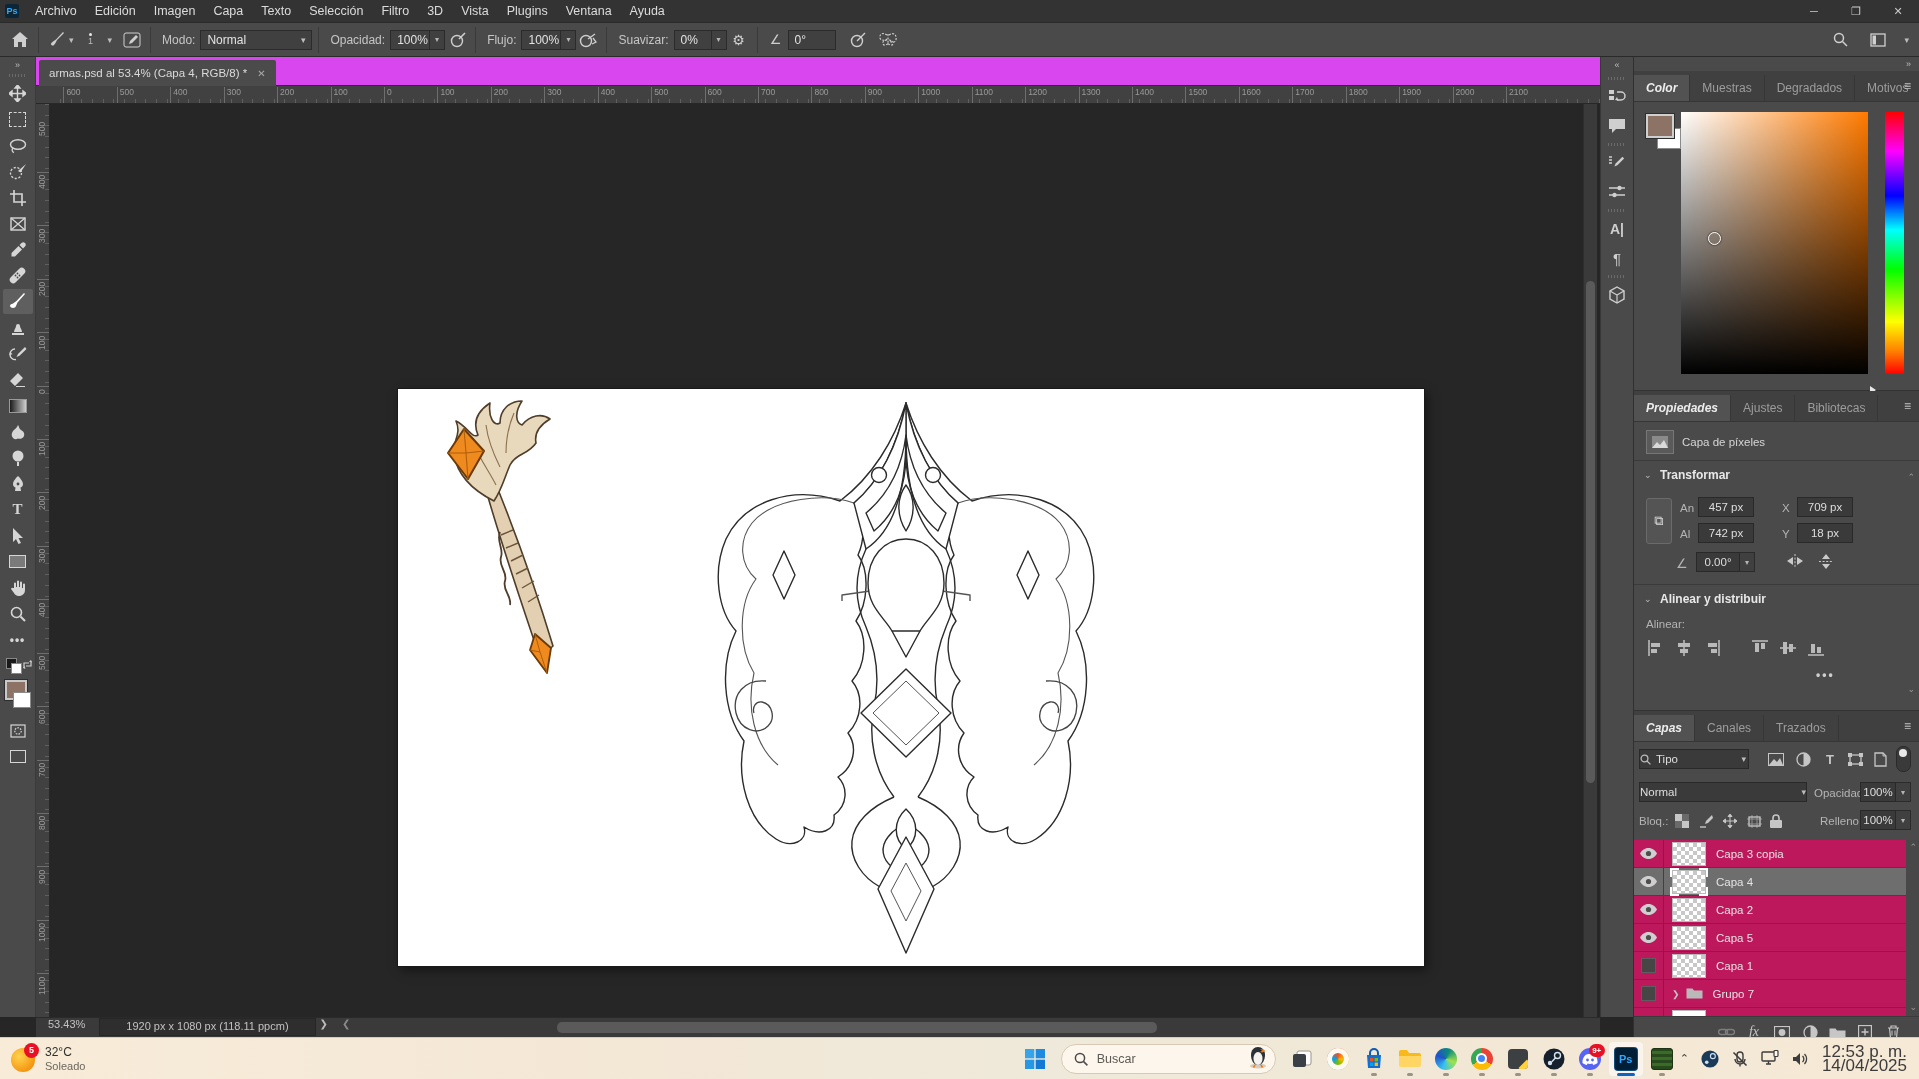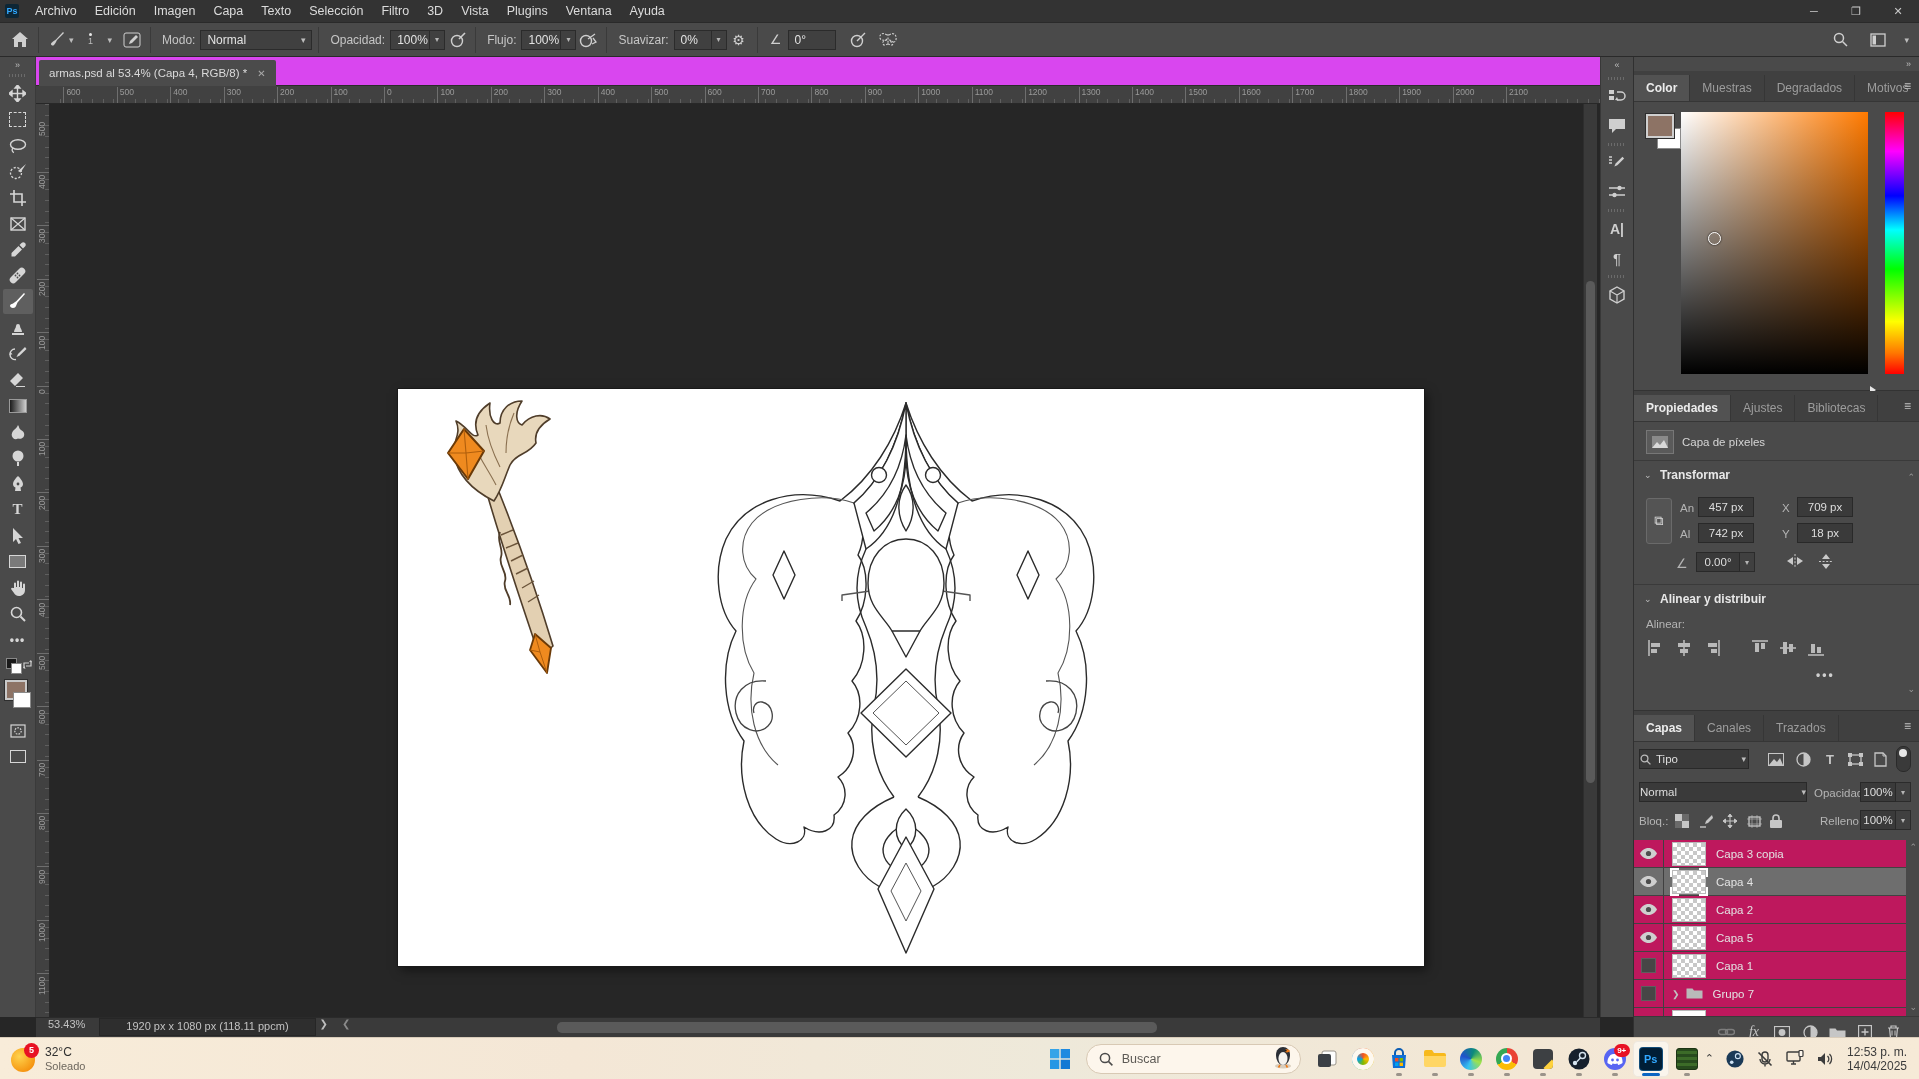--- a/index.html
+++ b/index.html
@@ -56,21 +56,21 @@
     display:flex;box-sizing:border-box;font-size:11px;color:#c2c2c2;}
   #status-info{background:#2e2e2e;border:1px solid #262626;height:16px;line-height:15px;padding:0 26px;margin-left:14px;}
   #hscroll-thumb{position:absolute;left:521px;top:4px;width:600px;height:11px;background:#5a5a5a;border-radius:5px;}
   
   #iconstrip{left:1600px;top:57px;width:33px;height:960px;background:#4a4a4a;border-left:1px solid #383838;box-sizing:border-box;}
   .strip-icon{width:28px;height:26px;margin:3px auto;display:flex;align-items:center;justify-content:center;color:#cfcfcf;}
   
   #rightpanel{left:1633px;top:57px;width:286px;height:980px;background:#4a4a4a;border-left:1px solid #303030;box-sizing:border-box;}
   .ptabs{display:flex;align-items:flex-end;height:30px;background:#404040;border-bottom:1px solid #363636;position:relative;}
   .ptab{padding:0 12px;height:26px;line-height:26px;font-size:12px;color:#9d9d9d;background:#404040;border-right:1px solid #363636;}
-  .ptab.active{background:#525252;color:#ececec;font-weight:bold;}
+  .ptab.active{background:#525252;color:#ececec;font-weight:bold;font-style:italic;}
   .burger{position:absolute;right:8px;top:8px;color:#c2c2c2;font-size:12px;letter-spacing:0;}
   .field{background:#3a3a3a;border:1px solid #292929;height:20px;display:flex;align-items:center;justify-content:center;
     color:#dedede;font-size:11.5px;box-sizing:border-box;}
   .lab{color:#b4b4b4;font-size:11.5px;}
   .sec-div{position:absolute;left:0;width:100%;height:1px;background:#3a3a3a;}
   .chev{color:#bdbdbd;font-size:9px;}
   .sec-title{color:#e8e8e8;font-weight:bold;font-size:12px;}
   .align-ic{position:absolute;top:0;width:20px;height:20px;color:#b9b9b9;}
   
   .lrow{position:absolute;left:0;width:272px;height:28px;background:#be185d;border-bottom:1px solid #424242;
@@ -89,21 +89,21 @@
     border-top:1px solid #d9ccba;display:flex;align-items:center;color:#3c3c3c;box-sizing:border-box;}
   .tb-icon{width:36px;height:36px;display:flex;align-items:center;justify-content:center;position:relative;border-radius:5px;}
   .tb-dot{position:absolute;bottom:1px;left:50%;transform:translateX(-50%);width:6px;height:3px;border-radius:2px;background:#9a938a;}
   .tb-active{background:rgba(255,255,255,.55);box-shadow:inset 0 0 0 1px rgba(0,0,0,.05);}
   .tb-bar{position:absolute;bottom:1px;left:50%;transform:translateX(-50%);width:18px;height:3px;border-radius:2px;background:#0b66c3;}
   .badge{position:absolute;border-radius:8px;background:#e81123;color:#fff;font-weight:bold;
     display:flex;align-items:center;justify-content:center;}
   #search-pill{height:30px;width:215px;background:#fdf6ec;border:1px solid #d8c9b4;border-radius:16px;
     display:flex;align-items:center;padding:0 6px 0 12px;box-sizing:border-box;margin:0 8px;}
   #tray{margin-left:auto;display:flex;align-items:center;gap:12px;padding-right:12px;}
-  #clock{text-align:right;font-size:12px;line-height:14px;color:#3c3c3c;}
+  #clock{text-align:right;font-size:17px;line-height:14px;color:#3c3c3c;}
 </style>
 </head>
 <body>
 
 <div id="screen">
 
   <div id="menubar" class="abs">
     <div class="ps-logo">Ps</div>
     <div id="menu-items" style="display:flex">
         <span class="mi">Archivo</span>

